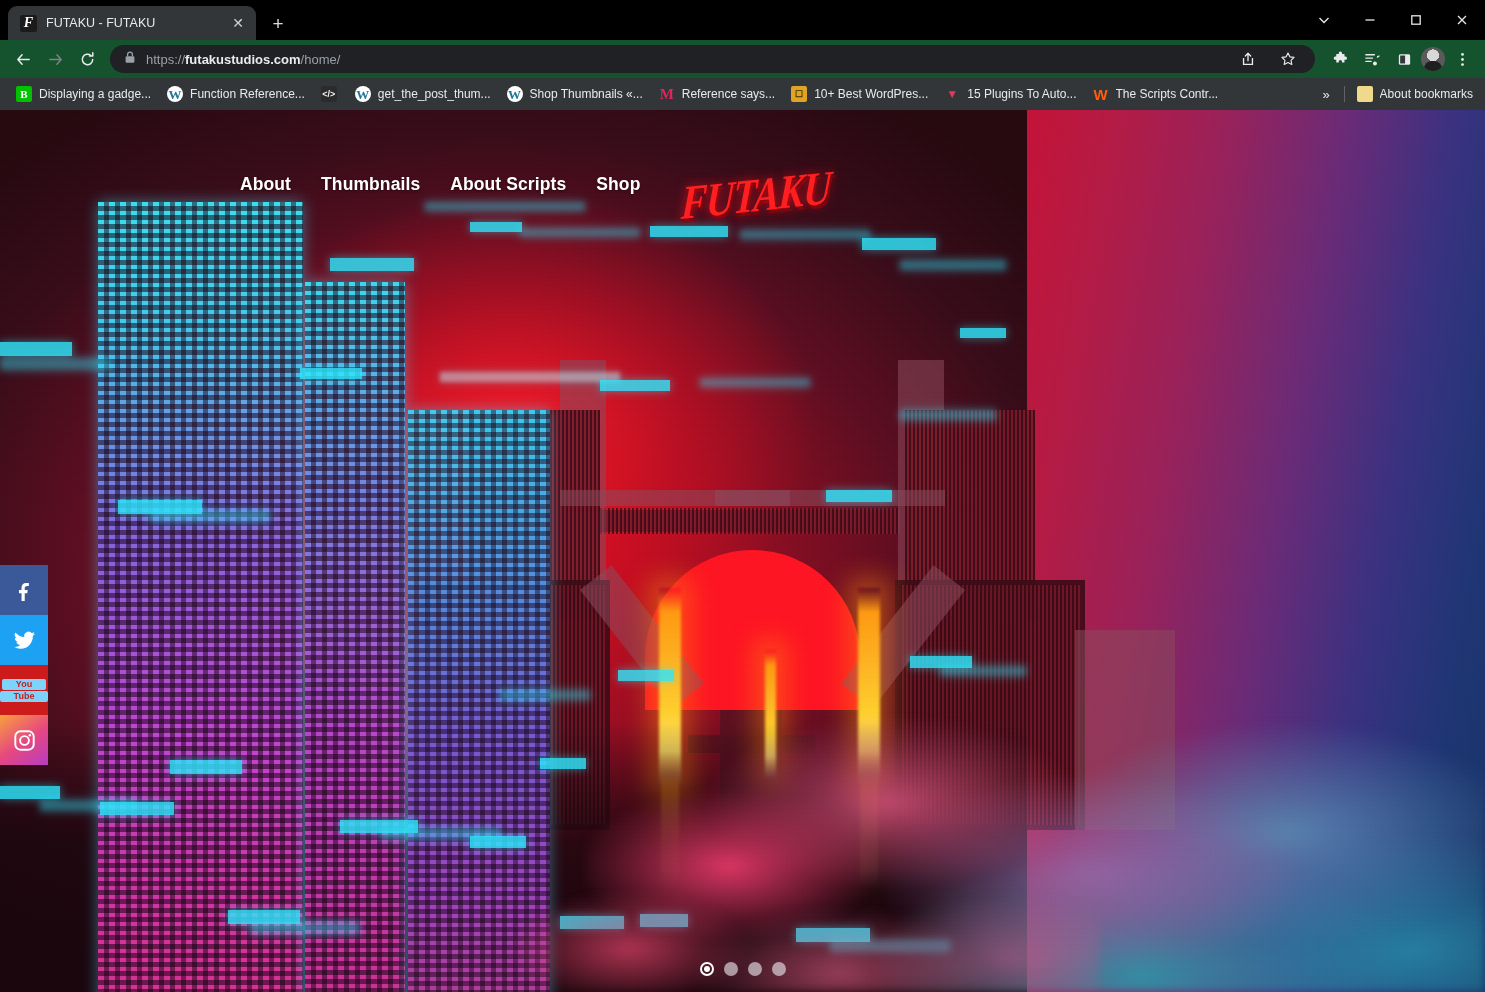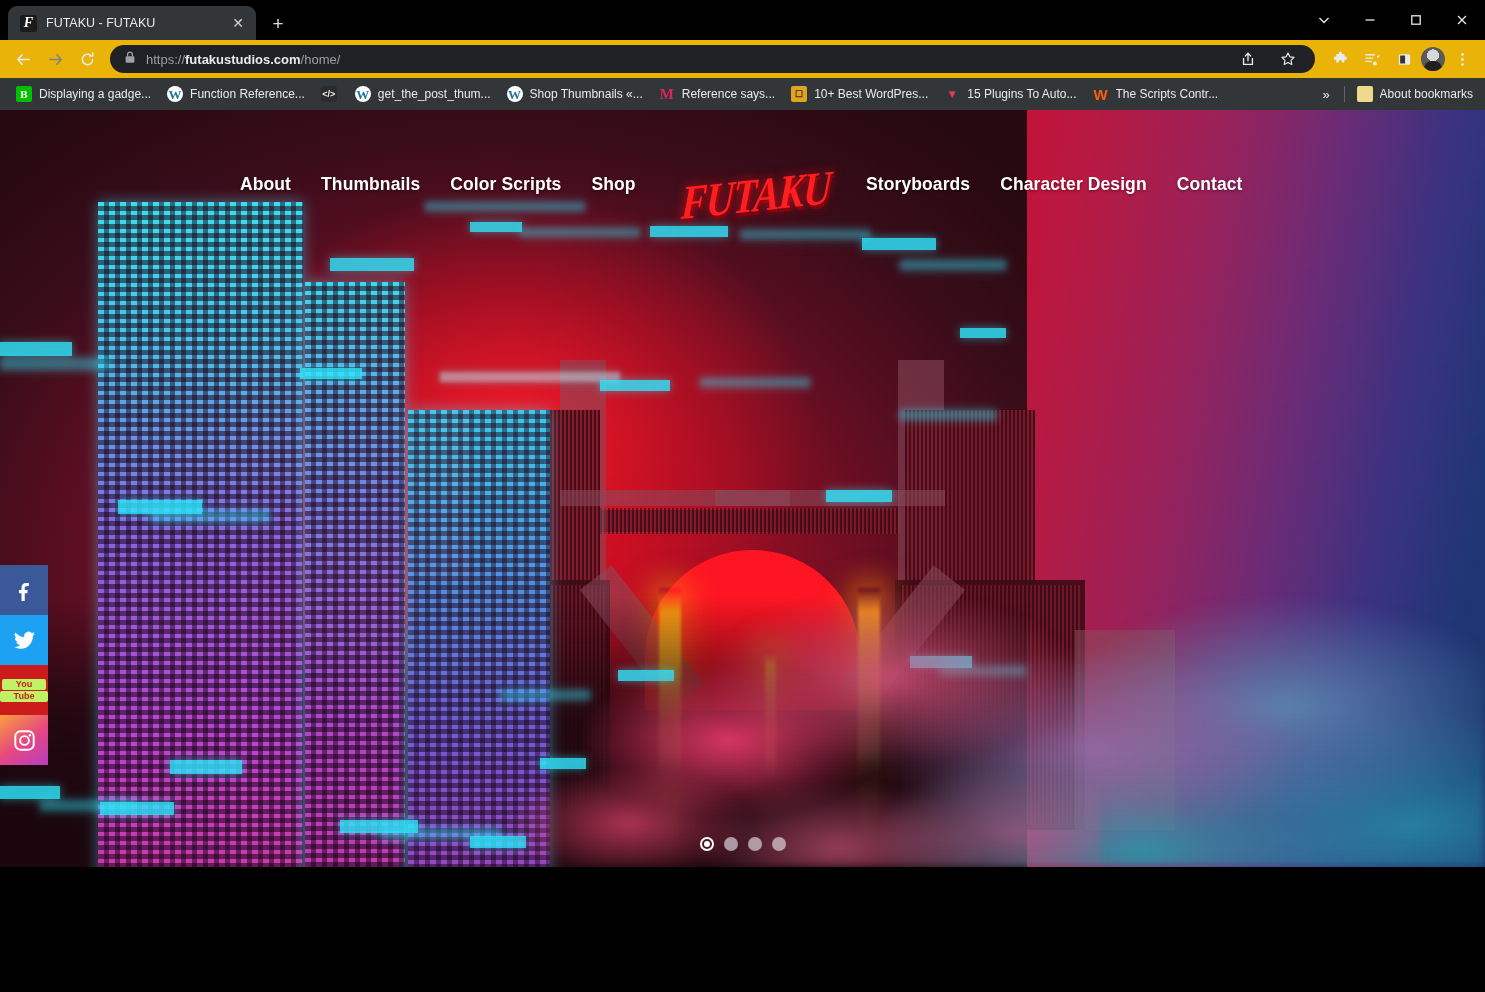--- a/index.html
+++ b/index.html
@@ -48,21 +48,21 @@
     display: flex; align-items: center;
   }
   .wc {
     width: 46px; height: 34px; display: flex; align-items: center;
     justify-content: center; color: #e8eaed;
   }
   .wc svg { display: block; }
 
   
   .toolbar {
-    height: 38px; background: #eab308; display: flex; align-items: center;
+    height: 38px; background: #14532d; display: flex; align-items: center;
     padding: 0 8px; gap: 2px;
   }
   .tb-btn {
     width: 30px; height: 30px; border-radius: 50%; display: flex;
     align-items: center; justify-content: center; color: #e8eaed; flex: 0 0 auto;
   }
   .tb-btn.dim { color: #7e8286; }
   .omnibox {
     flex: 1 1 auto; height: 28px; background: #202124; border-radius: 14px;
     margin: 0 8px 0 6px; display: flex; align-items: center;
@@ -113,21 +113,21 @@
   .ico-w { background: transparent; color: #ff5d0e; font-size: 15px; font-weight: 900; }
   .ico-folder { background: #f0d98a; border-radius: 2px; }
   .bm-overflow {
     margin-left: auto; display: flex; align-items: center; gap: 0; flex: 0 0 auto;
   }
   .chev2 { color: #e8eaed; font-size: 13px; padding: 0 10px; }
   .bm-sep { width: 1px; height: 16px; background: #5f6368; margin: 0 4px; }
 
   
   .page {
-    position: absolute; left: 0; top: 110px; width: 1485px; height: 757px;
+    position: absolute; left: 0; top: 110px; width: 1485px; height: 882px;
     overflow: hidden; background: #3a0c18;
   }
 
   
   .panel-right {
     position: absolute; left: 1027px; top: 0; width: 458px; height: 882px;
     background:
       linear-gradient(100deg,
         #c51239 0%, #b51a44 14%, #9b2059 32%,
         #6b2a76 52%, #3a3180 70%, #1f3575 85%, #163566 100%);
@@ -260,21 +260,21 @@
   }
   .soc-fb { background: #3b5998; }
   .soc-tw { background: #1da1f2; }
   .soc-yt { background: #cc1b1b; }
   .soc-ig { background: linear-gradient(145deg, #f9a03c 0%, #e7487f 52%, #b73cc2 100%); }
   .yt-badge {
     display: flex; flex-direction: column; align-items: center; line-height: 1;
     font-size: 9px; font-weight: 700; gap: 1px;
   }
   .yt-badge span {
-    background: #bef264; color: #cc1b1b; padding: 1px 14px; border-radius: 2px;
+    background: #7dd3fc; color: #cc1b1b; padding: 1px 14px; border-radius: 2px;
     font-family: "Liberation Sans", sans-serif;
   }
 
   
   .dots {
     position: absolute; left: 0; right: 0; bottom: 12px; height: 22px;
     display: flex; align-items: center; justify-content: center; gap: 10px; z-index: 25;
   }
   .dot { width: 14px; height: 14px; border-radius: 50%; background: rgba(240,240,245,0.6); }
   .dot.active {
@@ -534,33 +534,28 @@
 
     <div class="clouds"></div>
     <div class="clouds2"></div>
 
     <div class="noise"></div>
 
     <div class="sitenav">
       <div class="navlinks left">
         <a class="navlink">About</a>
         <a class="navlink">Thumbnails</a>
-        <a class="navlink">Color Scripts</a>
+        <a class="navlink">About Scripts</a>
         <a class="navlink">Shop</a>
       </div>
 
       <div class="logo">
         <span class="logo-text">FUTAKU</span>
       </div>
 
-      <div class="navlinks right">
-        <a class="navlink">Storyboards</a>
-        <a class="navlink">Character Design</a>
-        <a class="navlink">Contact</a>
-      </div>
     </div>
 
     <div class="social">
       <a class="soc soc-fb">
         <svg width="22" height="22" viewBox="0 0 24 24">
             <path d="M15.2 7.6h2.1V4.4c-.4-.05-1.6-.16-3-.16-3 0-5 1.86-5 5.27V12H6.5v3.6h2.8V24h3.5v-8.4h2.8l.43-3.6h-3.23V9.86c0-1.04.28-1.76 1.4-1.76z" fill="#fff"></path>
           </svg>
       </a>
       <a class="soc soc-tw">
         <svg width="23" height="23" viewBox="0 0 24 24">

